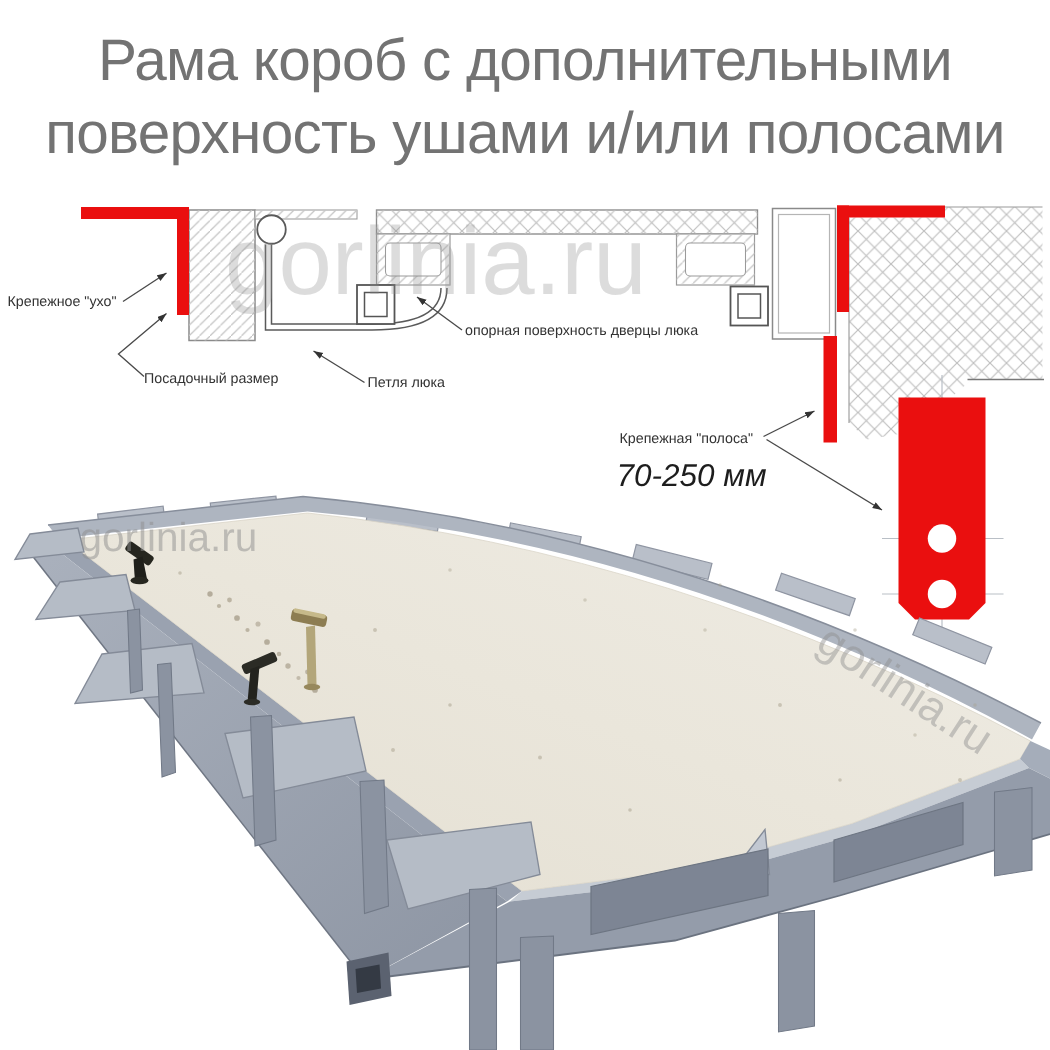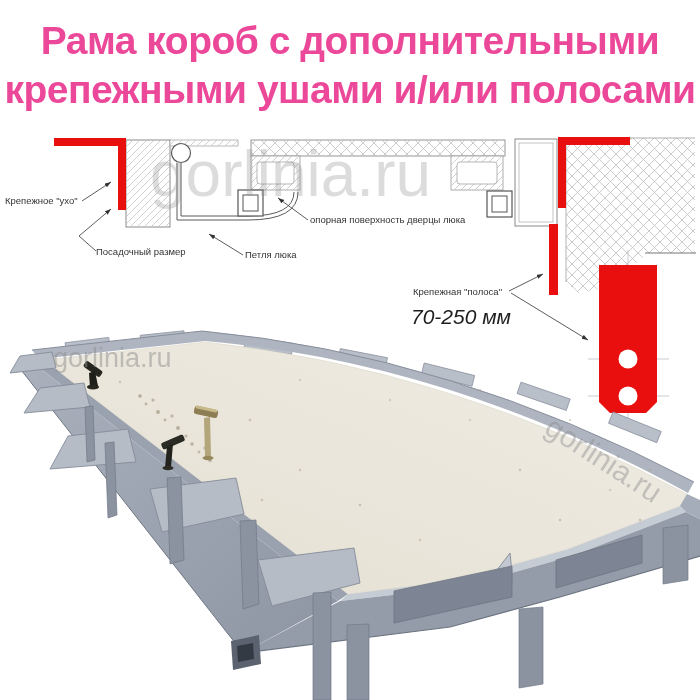--- a/index.html
+++ b/index.html
@@ -1,20 +1,20 @@
 <!DOCTYPE html>
 <html style="--red: #ea0f0f;"><head>
 <meta charset="utf-8">
 <style>
   html,body{margin:0;padding:0;background:#fff;}
   .stage{position:relative;width:700px;height:700px;background:#ffffff;overflow:hidden;
          font-family:"Liberation Sans", sans-serif;}
   .figure-svg{position:absolute;left:0;top:0;}
   .title{position:absolute;left:0;top:16px;width:700px;text-align:center;
-         font-size:39px;line-height:49px;font-weight:700;letter-spacing:-0.5px;color:#ec4899;}
+         font-size:39px;line-height:49px;font-weight:400;letter-spacing:-0.5px;color:#737373;}
   .dlabel{font-size:9.5px;fill:#333;}
   .range-label{font-size:21px;font-style:italic;font-weight:500;fill:#1d1d1d;}
   .wm{fill:#8f8f8f;}
   .thin{stroke:#5a5a5a;stroke-width:1;fill:none;}
   .leader{stroke:#4a4a4a;stroke-width:0.9;fill:none;}
   .redfill{fill:var(--red,#ea0f0f);}
 </style>
 </head>
 <body>
 
@@ -244,16 +244,16 @@
       <ellipse cx="168" cy="468" rx="5.5" ry="2.2" fill="#2b2b25"></ellipse>
     </g>
 
     <text class="wm" x="53" y="367" font-size="27" opacity="0.5">gorlinia.ru</text>
     <text class="wm" font-size="30" opacity="0.45" text-anchor="middle" transform="translate(598,468) rotate(33)">gorlinia.ru</text>
   </g>
 </svg>
 
 <div class="title">
   <div>Рама короб с дополнительными</div>
-  <div>крепежными ушами и/или полосами</div>
+  <div>поверхность ушами и/или полосами</div>
 </div>
 
 </div>
 
 </body></html>

